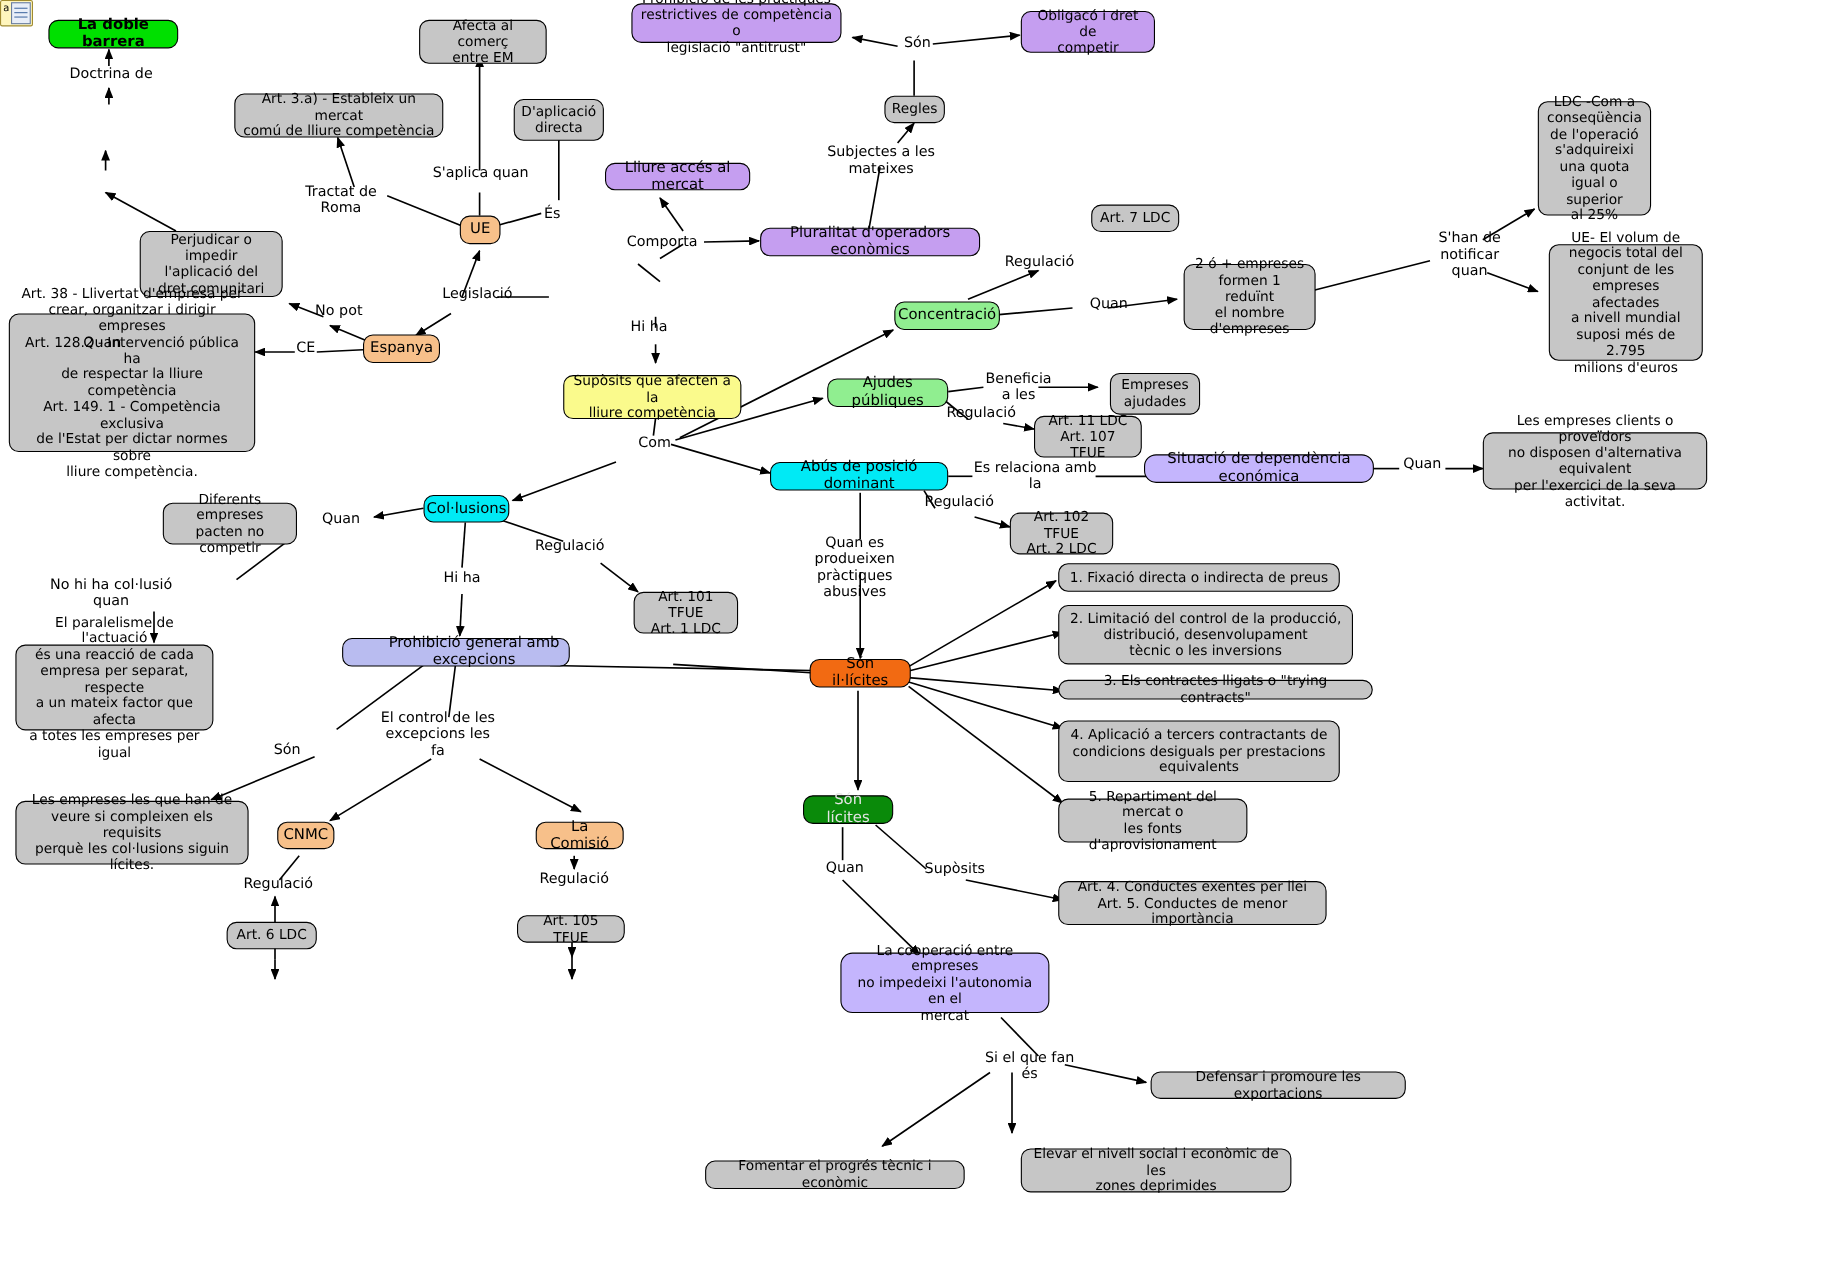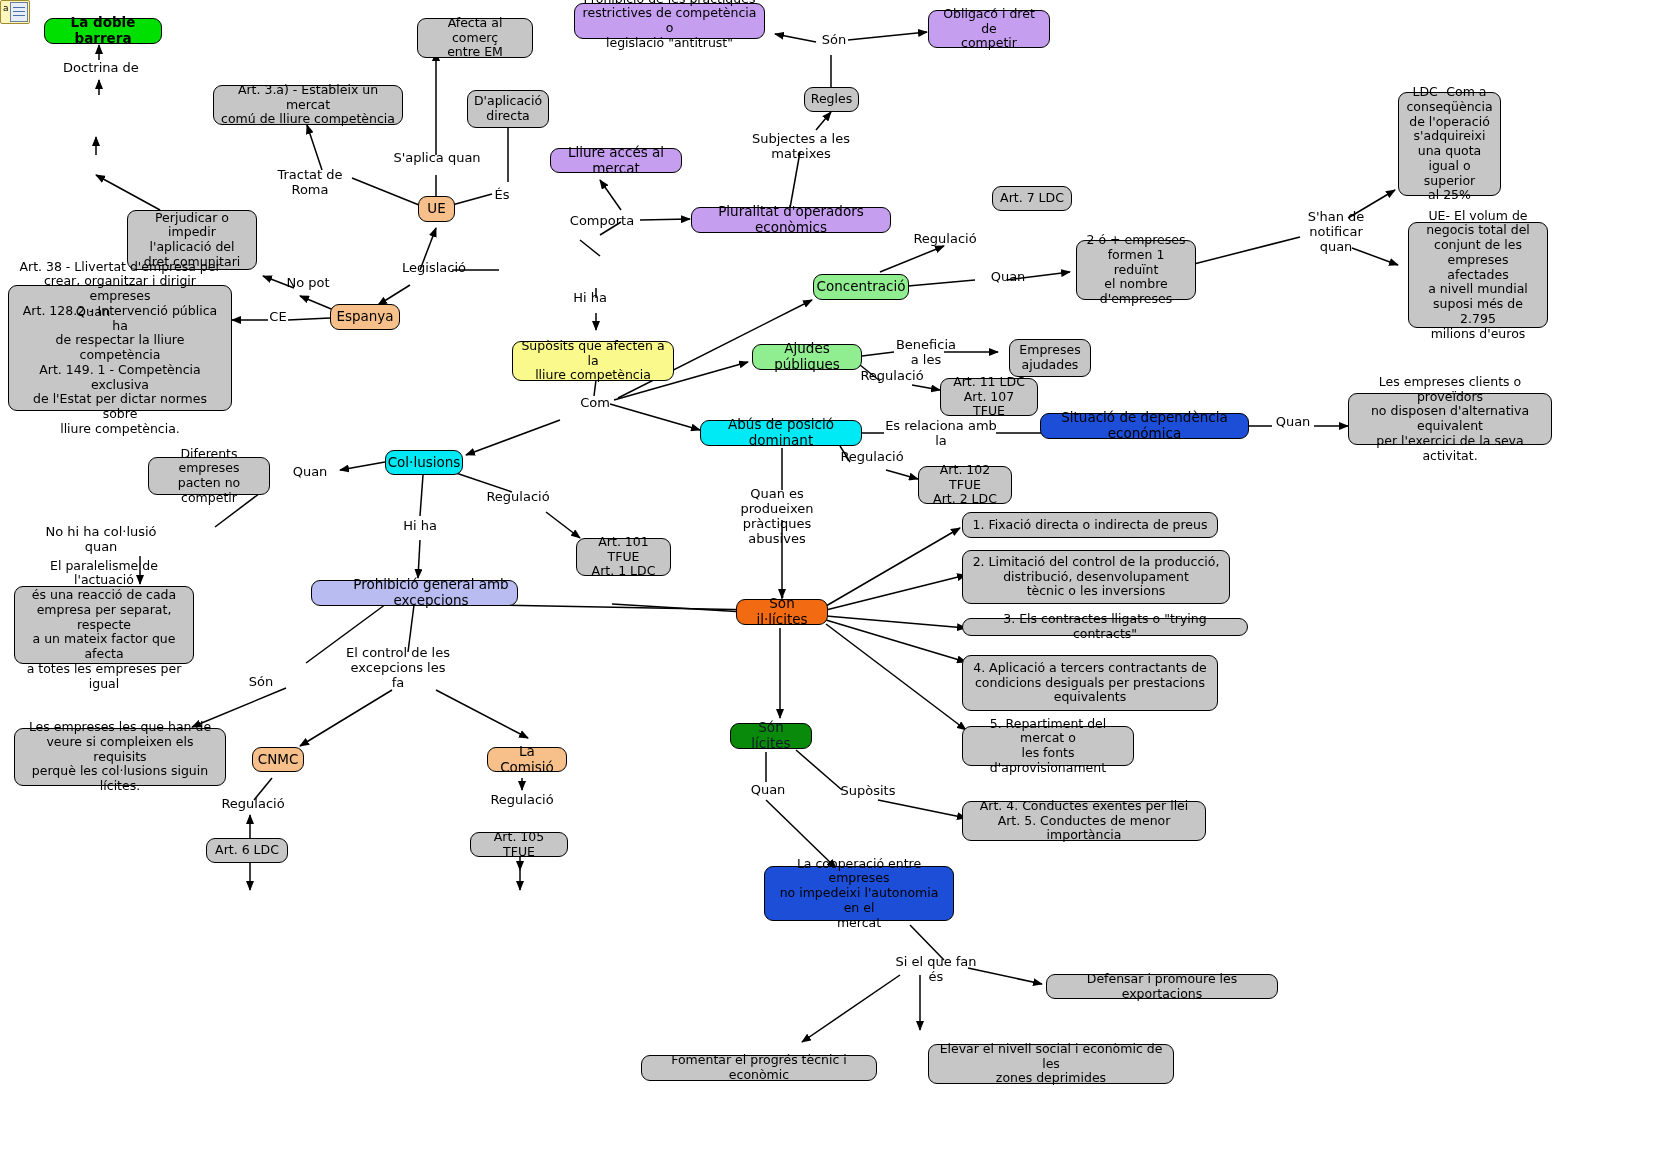--- a/index.html
+++ b/index.html
@@ -27,23 +27,23 @@
     white-space:pre-line;
   }
   .grey  {background:#c6c6c6;}
   .green {background:#00e000;font-weight:bold;}
   .lgreen{background:#90ee90;}
   .purple{background:#c59ef0;}
   .orange{background:#f7c08a;}
   .gold  {background:#f5c01e;font-size:20px;font-weight:normal;border-width:2px;border-radius:11px;}
   .yellow{background:#fafa8c;}
   .cyan  {background:#00eaf5;}
-  .blue  {background:#1d4ed8;}
+  .blue  {background:#c4b5fd;border-radius:11px;}
   .lblue {background:#b9bcf0;padding-left:40px;}
-  .dgreen{background:#0a8a0a;color:#0f172a;}
+  .dgreen{background:#0a8a0a;color:#e5e5e5;}
   .oranged{background:#f26a12;}
   .f12{font-size:12.5px;}
   .f13{font-size:13.5px;}
 
   .lbl{
     position:absolute;
     font-size:13px;
     color:#000;
     text-align:center;
     line-height:1.15;
@@ -209,21 +209,21 @@
 lliure competència.</div>
 
   <div class="node grey f12" style="left:213px;top:85px;width:190px;height:40px;">Art. 3.a) - Estableix un mercat
 comú de lliure competència</div>
 
   <div class="note-icon">
       <i>a</i>
       <b></b>
     </div>
 
-  <div class="node grey f12" style="left:381px;top:18px;width:116px;height:40px;margin-left:36px;">Afecta al comerç
+  <div class="node grey f12" style="left:381px;top:18px;width:116px;height:40px;">Afecta al comerç
 entre EM</div>
 
   <div class="node grey f12" style="left:467px;top:90px;width:82px;height:38px;">D'aplicació
 directa</div>
 
   <div class="node orange f13" style="left:418px;top:196px;width:37px;height:26px;">UE</div>
 
   <div class="node orange f13" style="left:330px;top:304px;width:70px;height:26px;">Espanya</div>
 
   <div class="node purple f12" style="left:574px;top:3px;width:191px;height:36px;">Prohibició de les pràctiques

